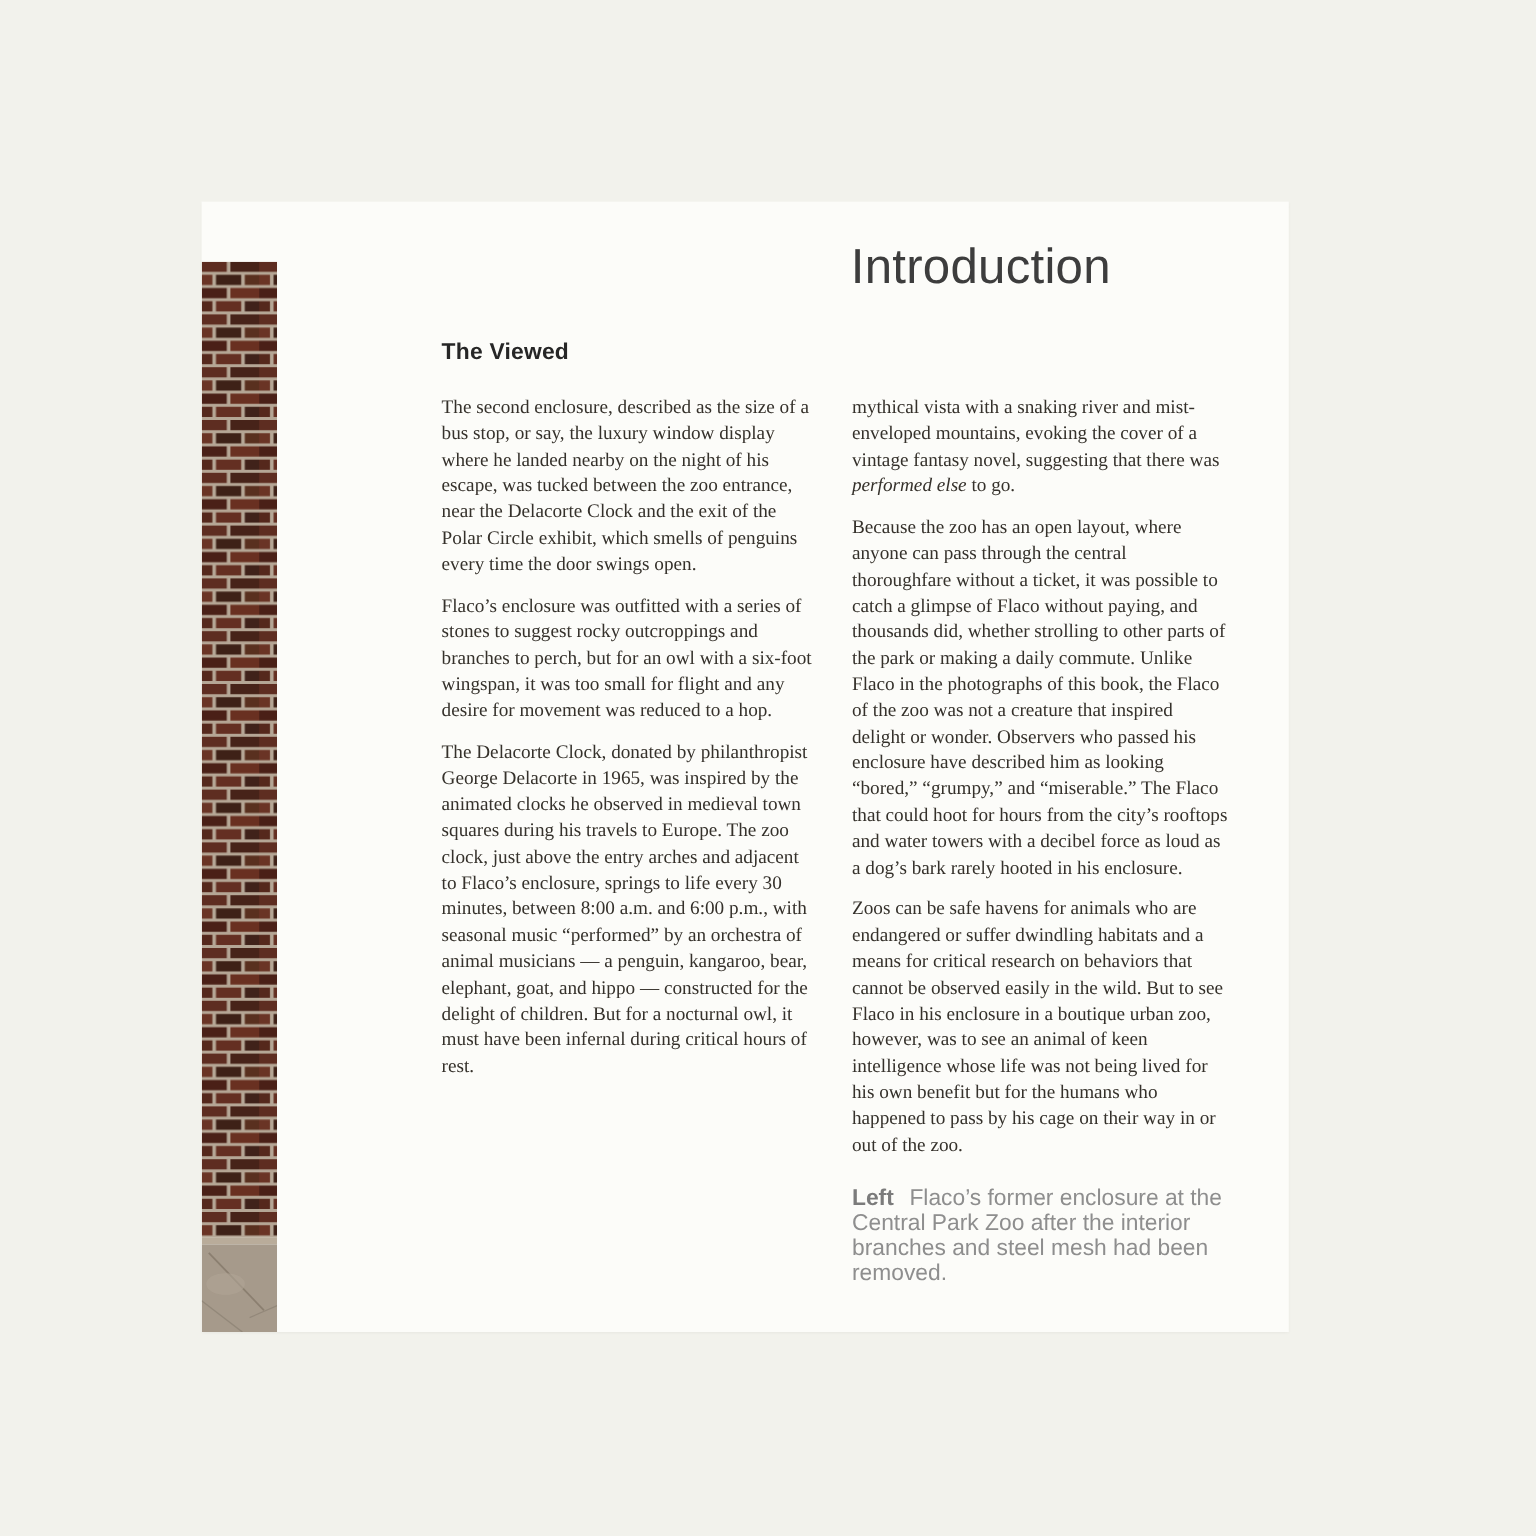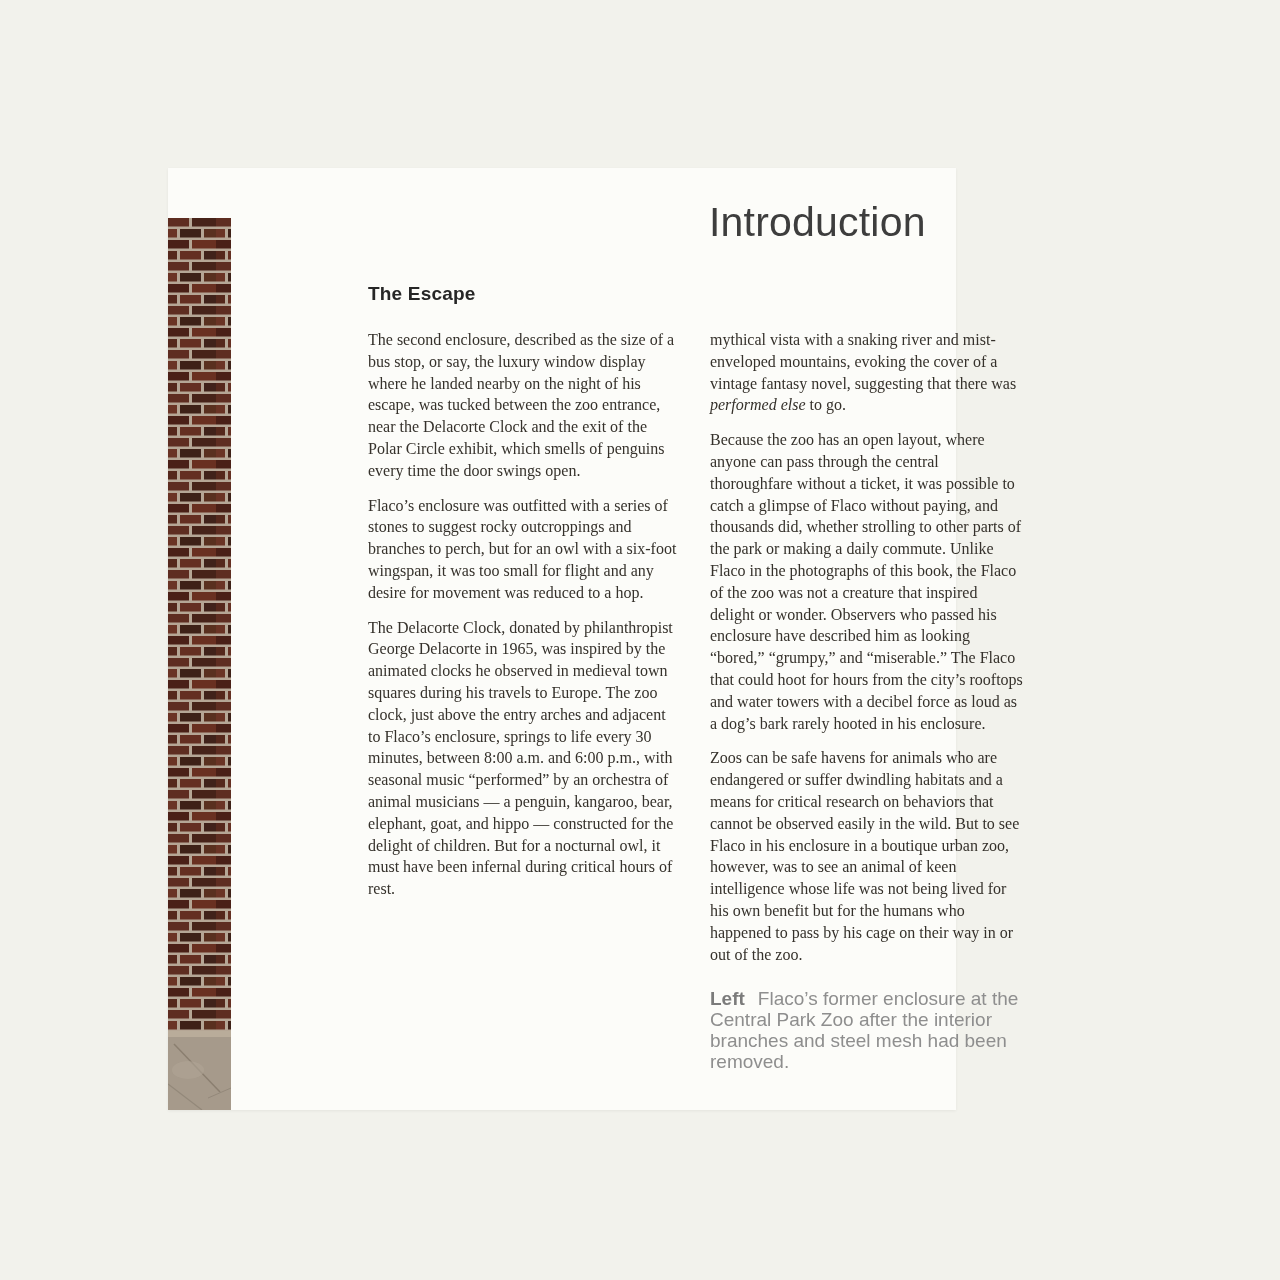--- a/index.html
+++ b/index.html
@@ -12,21 +12,21 @@
     position: relative;
     width: 1280px;
     height: 1280px;
     background: #f2f2ec;
     overflow: hidden;
   }
   .page {
     position: absolute;
     left: 168px;
     top: 168px;
-    width: 788px;
+    width: 906px;
     height: 942px;
     background: #fcfcf9;
     box-shadow: 0 1px 3px rgba(0,0,0,0.06);
   }
   .photo-strip {
     position: absolute;
     left: 0;
     top: 50px;
     width: 63px;
     height: 892px;
@@ -119,21 +119,21 @@
         <rect x="0" y="819" width="63" height="73" fill="#a69a8b"></rect>
         <path d="M6 826 L52 874" stroke="#8b7f70" stroke-width="1.5" fill="none"></path>
         <path d="M0 866 L34 892" stroke="#93887a" stroke-width="1.2" fill="none"></path>
         <path d="M40 880 L63 870" stroke="#93887a" stroke-width="1" fill="none"></path>
         <ellipse cx="20" cy="852" rx="16" ry="9" fill="#b0a596" opacity="0.6"></ellipse>
       </svg>
     </div>
 
     <h1 class="page-title">Introduction</h1>
 
-    <h2 class="section-heading">The Escape</h2>
+    <h2 class="section-heading">The Viewed</h2>
 
     <div class="col col-left">
       <p>The second enclosure, described as the size of a bus stop, or say, the luxury window display where he landed nearby on the night of his escape, was tucked between the zoo entrance, near the Delacorte Clock and the exit of the Polar Circle exhibit, which smells of penguins every time the door swings open.</p>
       <p>Flaco’s enclosure was outfitted with a series of stones to suggest rocky outcroppings and branches to perch, but for an owl with a six-foot wingspan, it was too small for flight and any desire for movement was reduced to a hop.</p>
       <p>The Delacorte Clock, donated by philanthropist George Delacorte in 1965, was inspired by the animated clocks he observed in medieval town squares during his travels to Europe. The zoo clock, just above the entry arches and adjacent to Flaco’s enclosure, springs to life every 30 minutes, between 8:00 a.m. and 6:00 p.m., with seasonal music “performed” by an orchestra of animal musicians — a penguin, kangaroo, bear, elephant, goat, and hippo — constructed for the delight of children. But for a nocturnal owl, it must have been infernal during critical hours of rest.</p>
     </div>
 
     <div class="col col-right">
       <p><span>mythical vista with a snaking river and mist-enveloped mountains, evoking the cover of a vintage fantasy novel, suggesting that there was </span><em>performed else</em><span> to go.</span></p>
       <p>Because the zoo has an open layout, where anyone can pass through the central thoroughfare without a ticket, it was possible to catch a glimpse of Flaco without paying, and thousands did, whether strolling to other parts of the park or making a daily commute. Unlike Flaco in the photographs of this book, the Flaco of the zoo was not a creature that inspired delight or wonder. Observers who passed his enclosure have described him as looking “bored,” “grumpy,” and “miserable.” The Flaco that could hoot for hours from the city’s rooftops and water towers with a decibel force as loud as a dog’s bark rarely hooted in his enclosure.</p>

